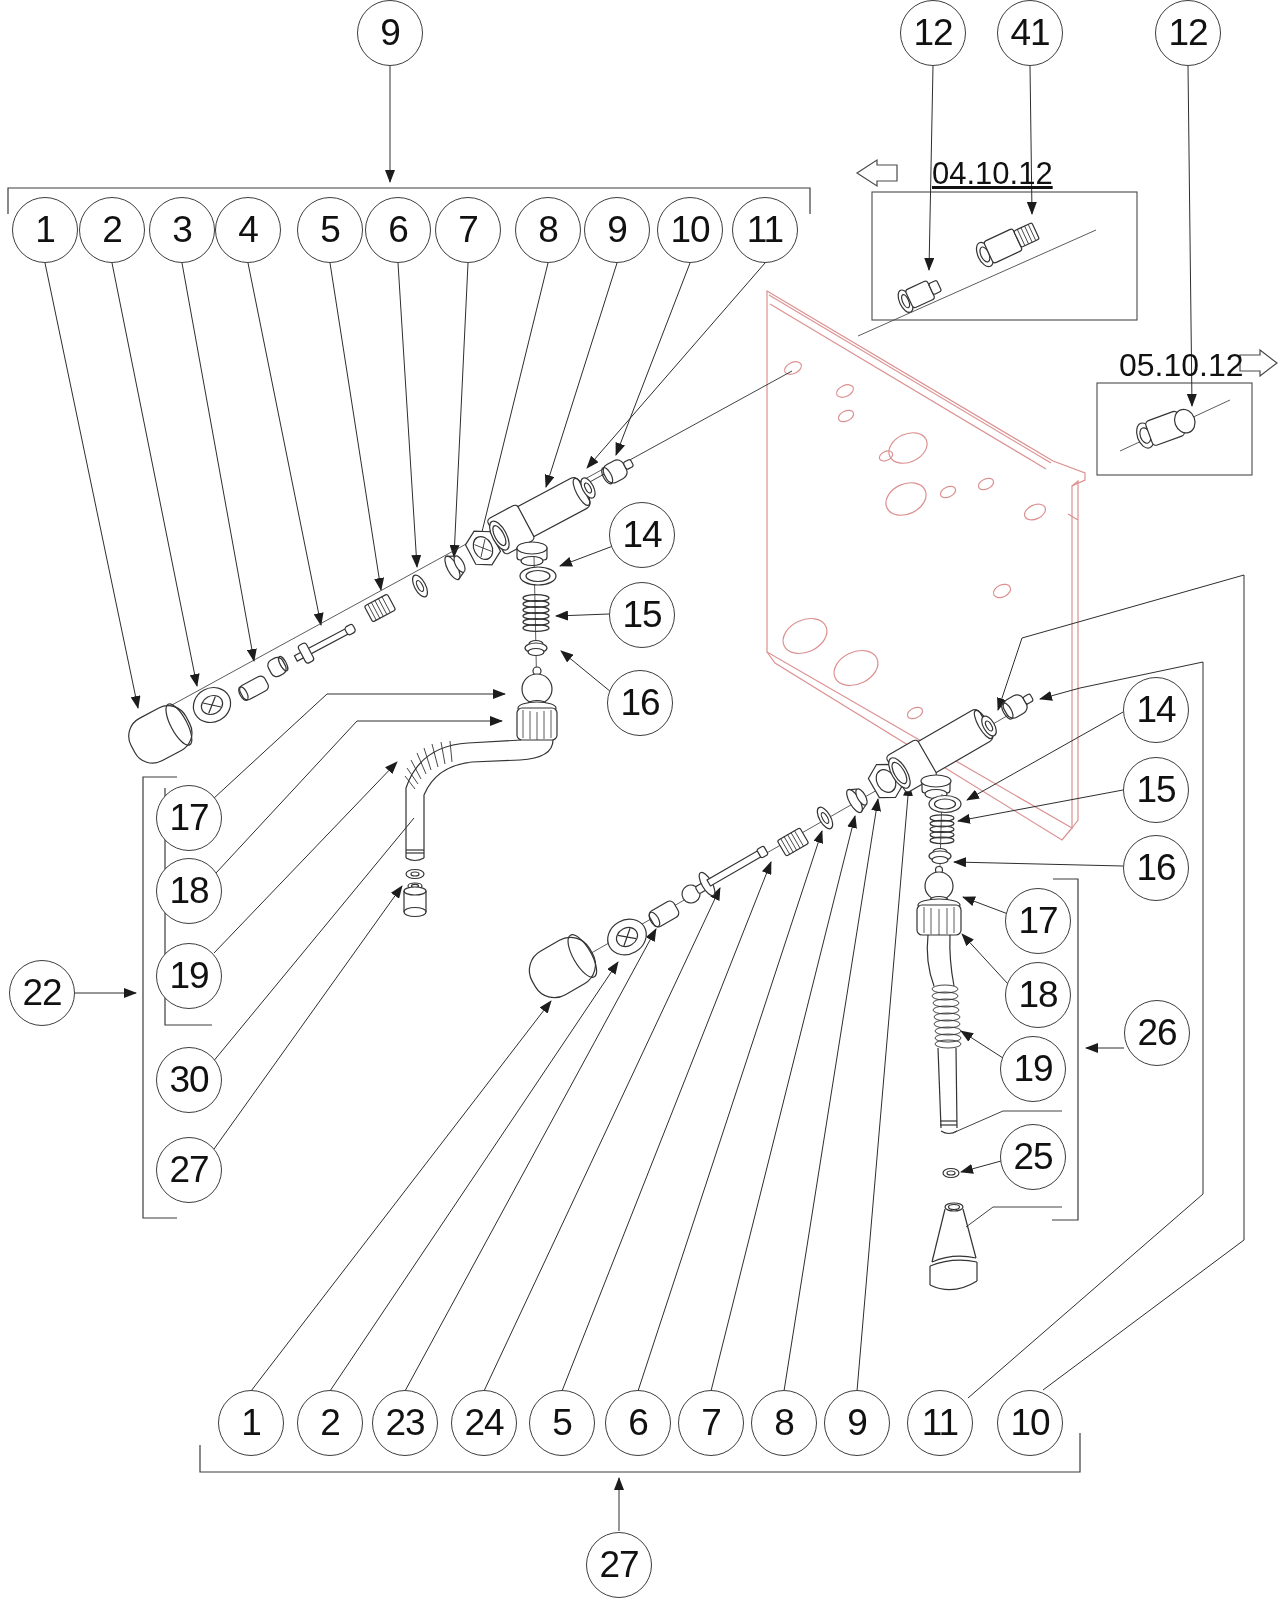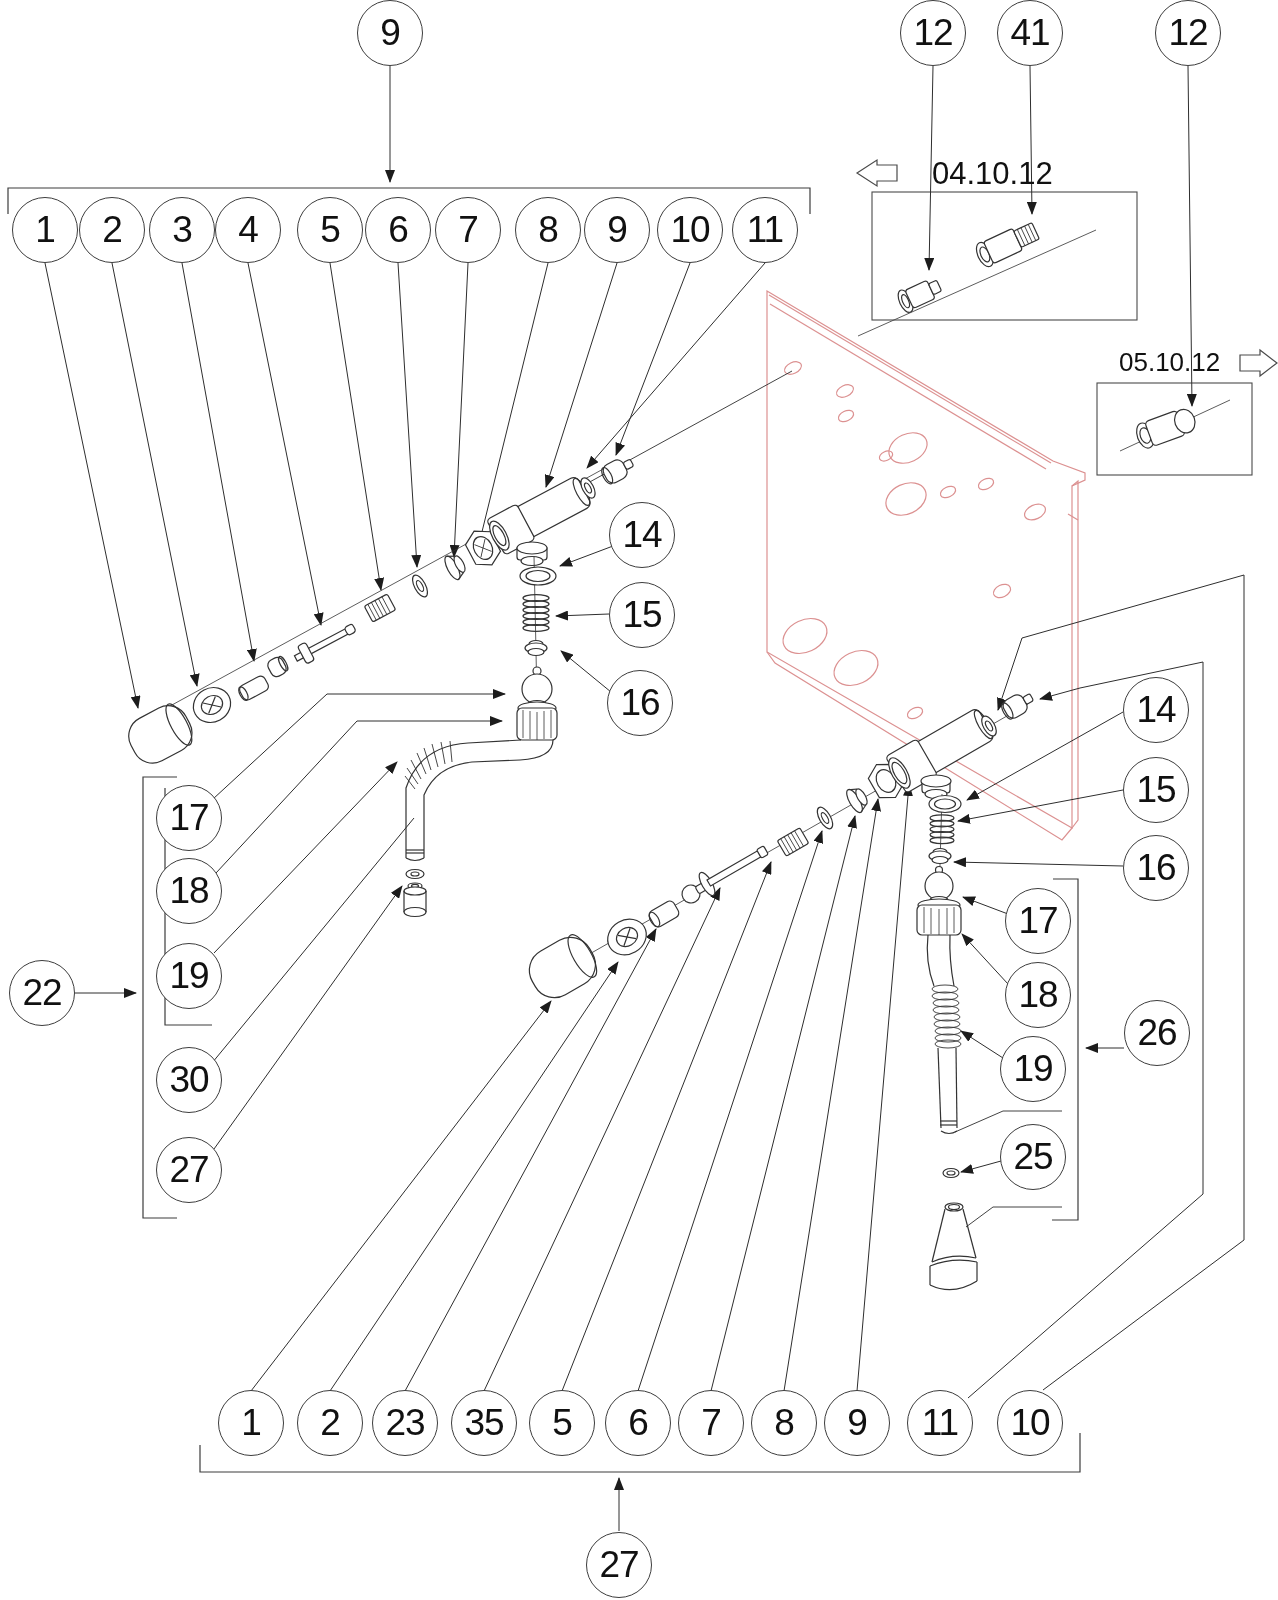--- a/index.html
+++ b/index.html
@@ -3,21 +3,21 @@
 <meta charset="utf-8">
 <style>
   html,body{margin:0;padding:0;background:#fff;}
   .stage{position:relative;width:1278px;height:1600px;background:#ffffff;overflow:hidden;
          font-family:"Liberation Sans",sans-serif;}
   .stage svg{position:absolute;left:0;top:0;}
   .balloon{position:absolute;width:66px;height:66px;border:1.7px solid #3d3d3d;border-radius:50%;
            background:#fff;display:flex;align-items:center;justify-content:center;
            font-size:37px;color:#111;letter-spacing:-1px;box-sizing:border-box;}
   .date-label{position:absolute;font-size:31px;color:#111;white-space:nowrap;}
-  #date-right{font-size:26px;}
+  #date-right{font-size:32px;}
 </style>
 </head>
 <body>
 
 <div class="stage">
 
 <svg width="1278" height="1600" viewBox="0 0 1278 1600">
   <defs>
     <marker id="ah" markerWidth="13" markerHeight="10" refX="12" refY="5" orient="auto" markerUnits="userSpaceOnUse">
       <path d="M0,0 L13,5 L0,10 Z" fill="#1c1c1c"></path>
@@ -459,27 +459,27 @@
       <div class="balloon" style="left: 1123px; top: 757px;">15</div>
       <div class="balloon" style="left: 1123px; top: 835px;">16</div>
       <div class="balloon" style="left: 1005px; top: 888px;">17</div>
       <div class="balloon" style="left: 1005px; top: 962px;">18</div>
       <div class="balloon" style="left: 1000px; top: 1036px;">19</div>
       <div class="balloon" style="left: 1000px; top: 1124px; text-align: right;">25</div>
       <div class="balloon" style="left: 1124px; top: 1000px;">26</div>
       <div class="balloon" style="left: 218px; top: 1390px;">1</div>
       <div class="balloon" style="left: 297px; top: 1390px;">2</div>
       <div class="balloon" style="left: 372px; top: 1390px;">23</div>
-      <div class="balloon" style="left: 451px; top: 1390px;">35</div>
+      <div class="balloon" style="left: 451px; top: 1390px;">24</div>
       <div class="balloon" style="left: 529px; top: 1390px;">5</div>
       <div class="balloon" style="left: 605px; top: 1390px;">6</div>
       <div class="balloon" style="left: 678px; top: 1390px;">7</div>
       <div class="balloon" style="left: 751px; top: 1390px;">8</div>
       <div class="balloon" style="left: 824px; top: 1390px;">9</div>
       <div class="balloon" style="left: 907px; top: 1390px;">11</div>
       <div class="balloon" style="left: 997px; top: 1390px;">10</div>
       <div class="balloon" style="left: 586px; top: 1532px;">27</div>
     </div>
 
-<div class="date-label" id="date-left" style="left:932px;top:156px;">04.10.12</div>
+<div class="date-label" id="date-left" style="left:932px;top:156px;text-decoration:underline;">04.10.12</div>
 <div class="date-label" id="date-right" style="left:1119px;top:347px;">05.10.12</div>
 
 </div>
 
 </body></html>

